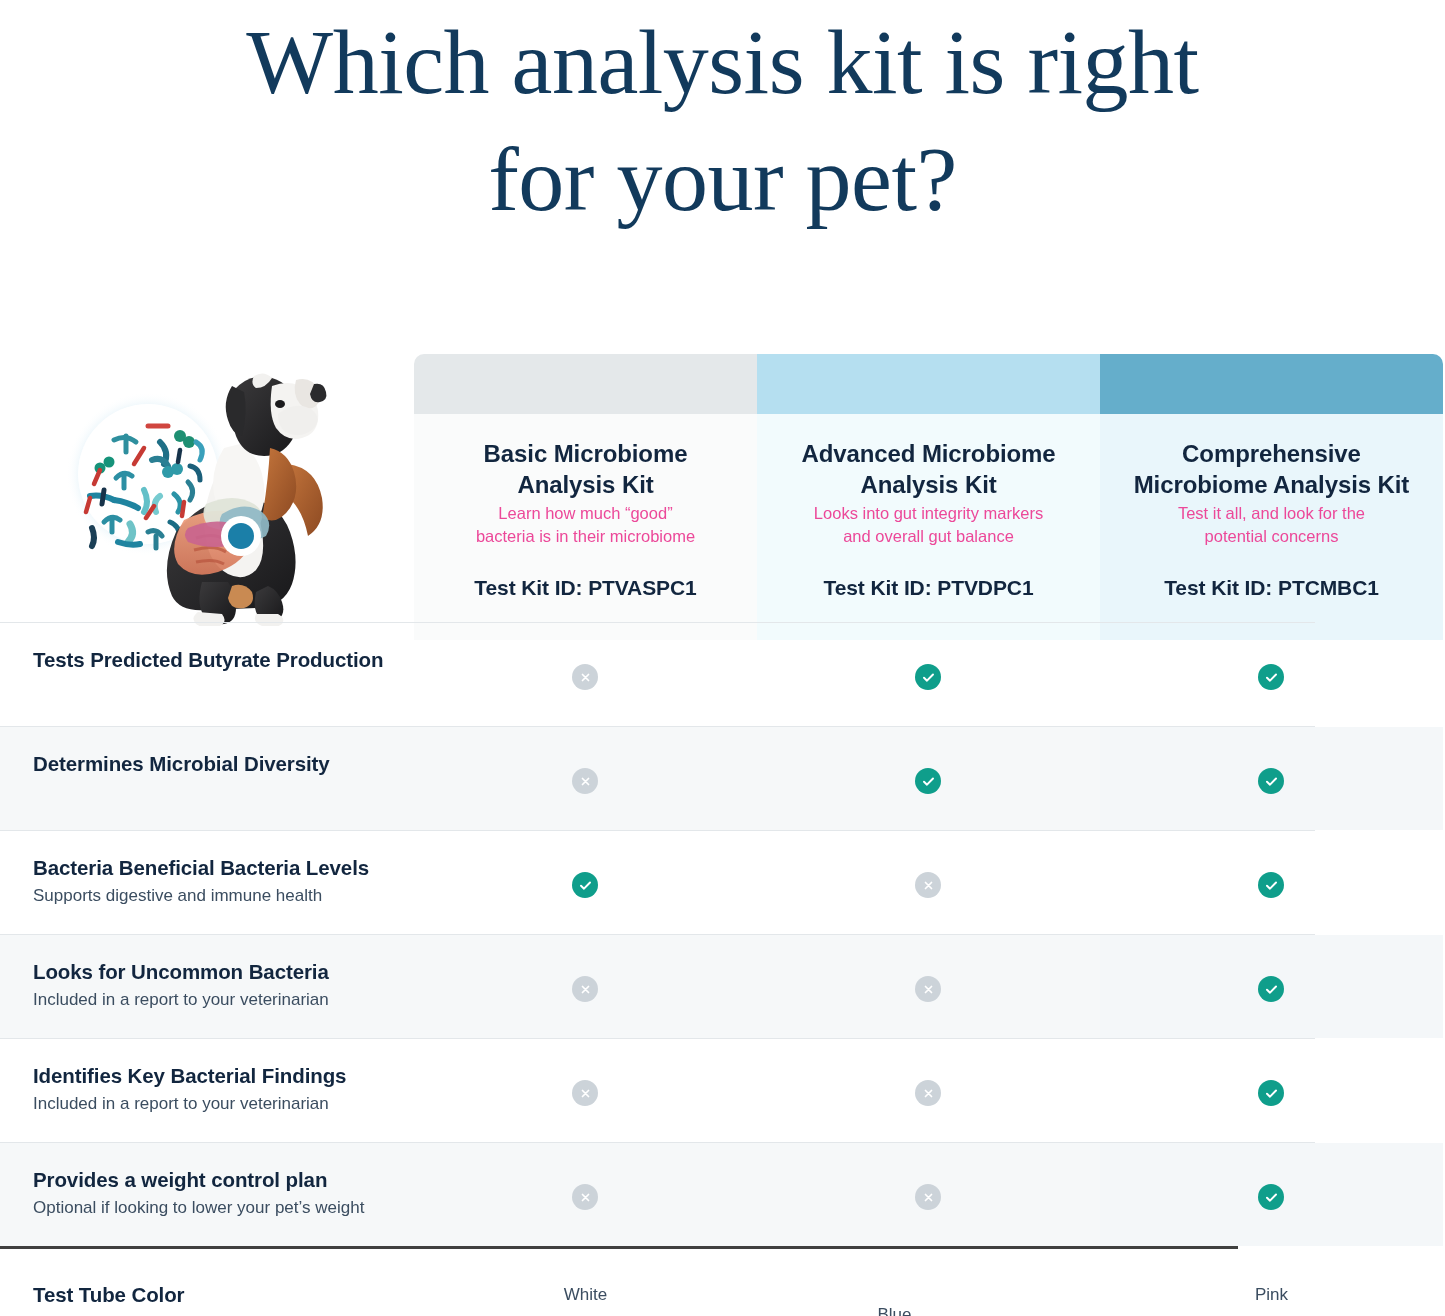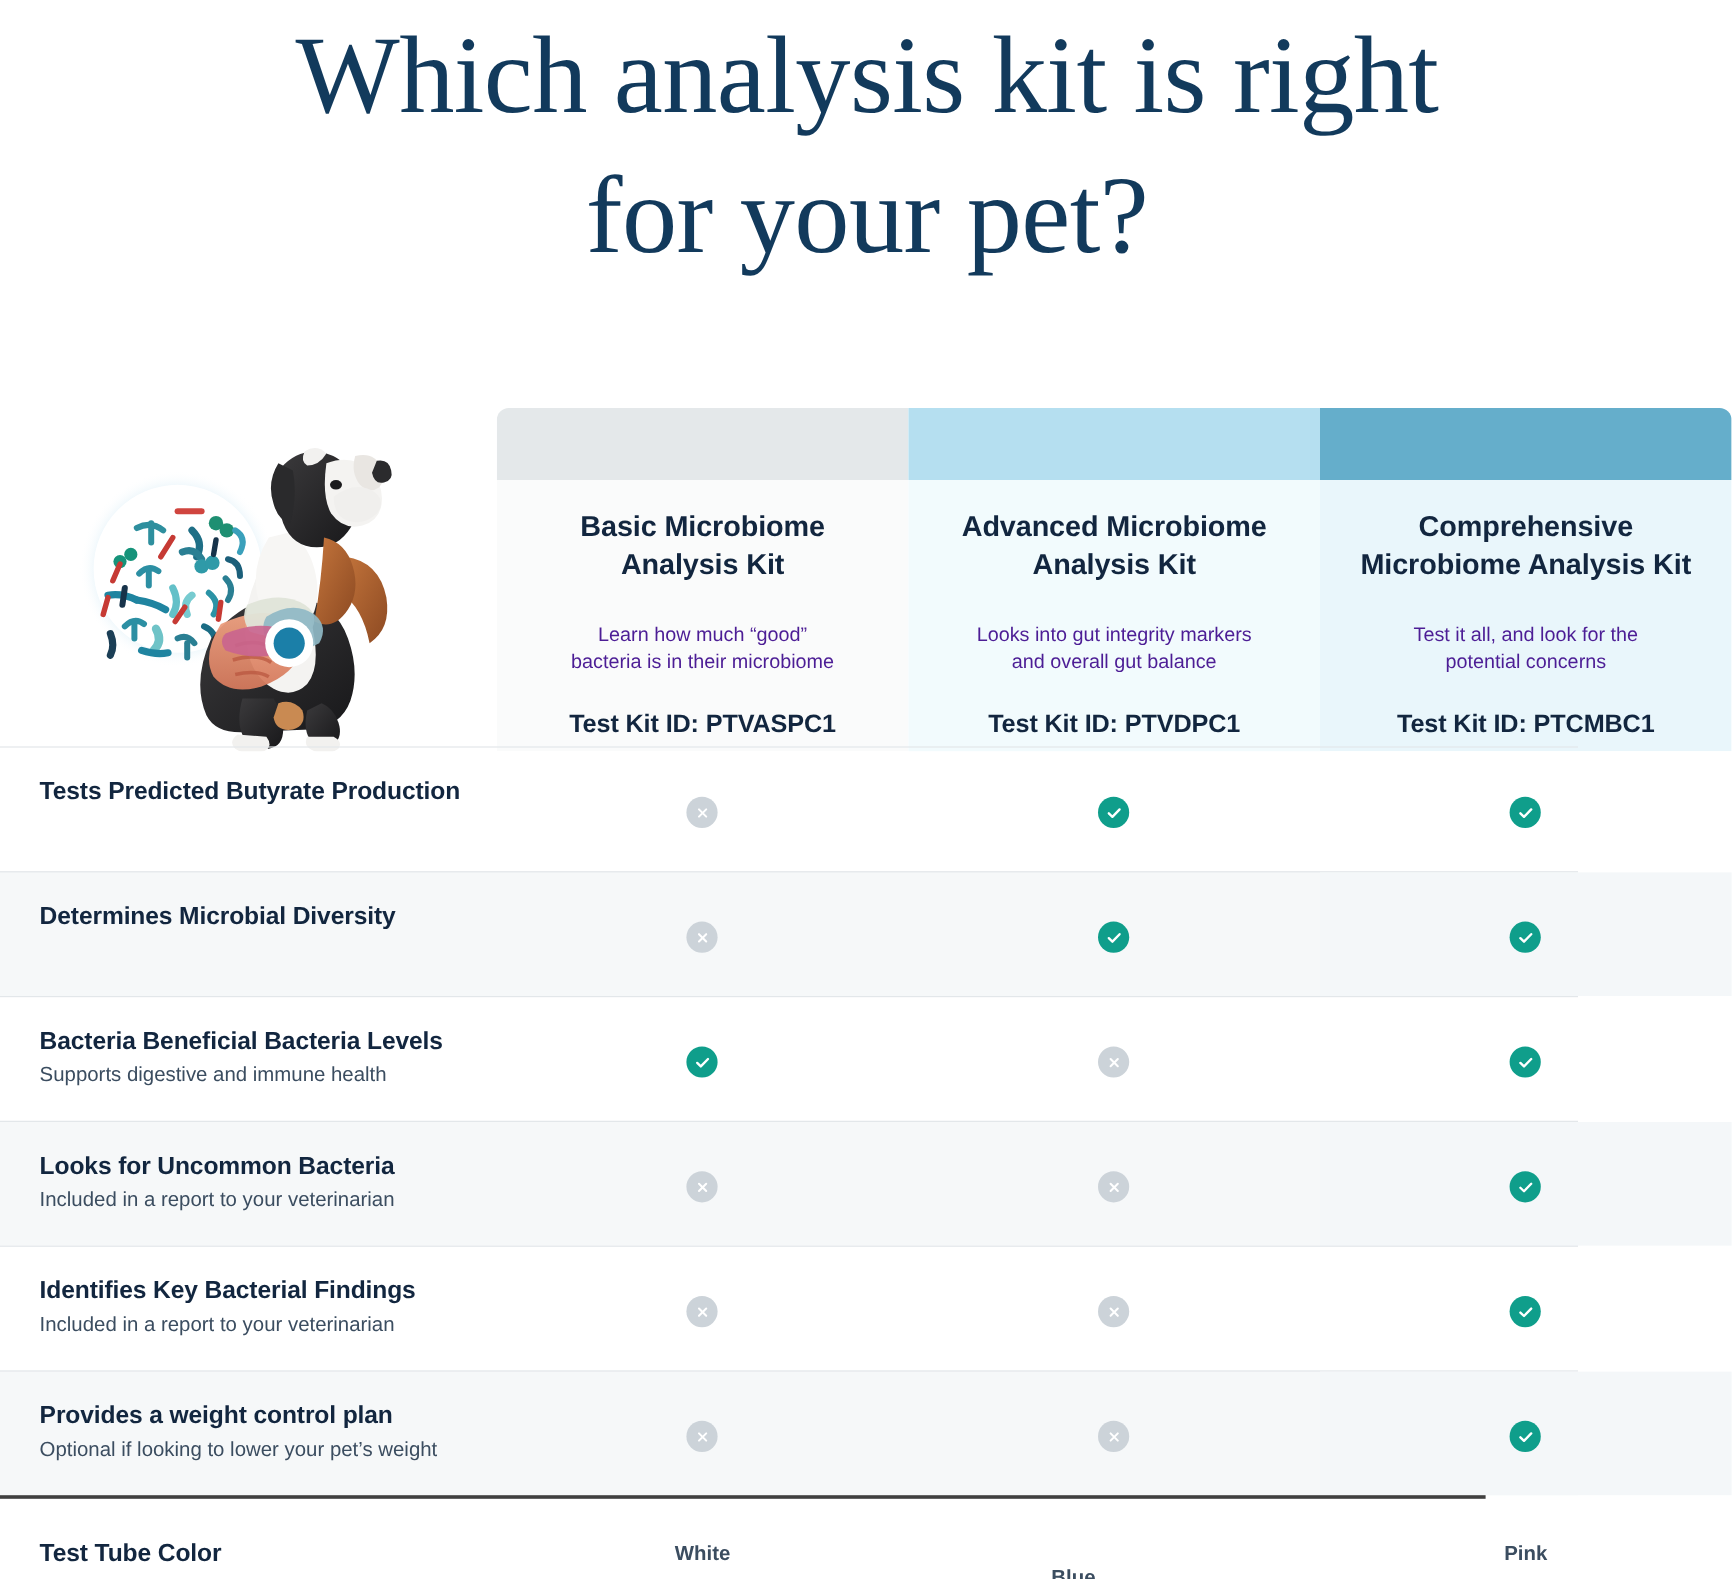--- a/index.html
+++ b/index.html
@@ -27,21 +27,21 @@
     line-height: 1.27;
     letter-spacing: -0.5px;
     padding-top: 4px;
     font-weight: 400;
   }
   .page-title .t-line { display: block; }
 
   
   .compare {
     position: absolute;
-    top: 340px;
+    top: 354px;
     left: 0;
     width: 1445px;
   }
 
   
   .head-zone {
     position: relative;
     height: 286px;
   }
 
@@ -91,22 +91,22 @@
     font-weight: 700;
     line-height: 1.3;
     color: #12263f;
     margin-top: 24px;
     letter-spacing: -0.1px;
   }
   .kit-desc {
     font-size: 16.5px;
     font-weight: 400;
     line-height: 1.38;
-    color: #4c1d95;
-    margin-top: 32px;
+    color: #ec4899;
+    margin-top: 2px;
   }
   .kit-id {
     font-size: 21px;
     font-weight: 700;
     color: #12263f;
     margin-top: 28px;
     letter-spacing: -0.1px;
   }
 
   
@@ -189,21 +189,21 @@
   .row-last .cell-col3 {
     position: absolute; left: 1100px; top: 0; width: 343px; height: 100%;
   }
   .row-last .row-label { top: 33px; }
   .tube-val {
     position: absolute;
     top: 36px;
     width: 343px;
     text-align: center;
     font-size: 17px;
-    font-weight: 700;
+    font-weight: 400;
     color: #3b4d60;
   }
   .tube-val.v1 { left: 414px; }
   .tube-val.v2 { left: 723px; margin-top: 20px; }
   .tube-val.v3 { left: 1100px; }
 </style>
 </head>
 <body>
 
 <h1 class="page-title">

